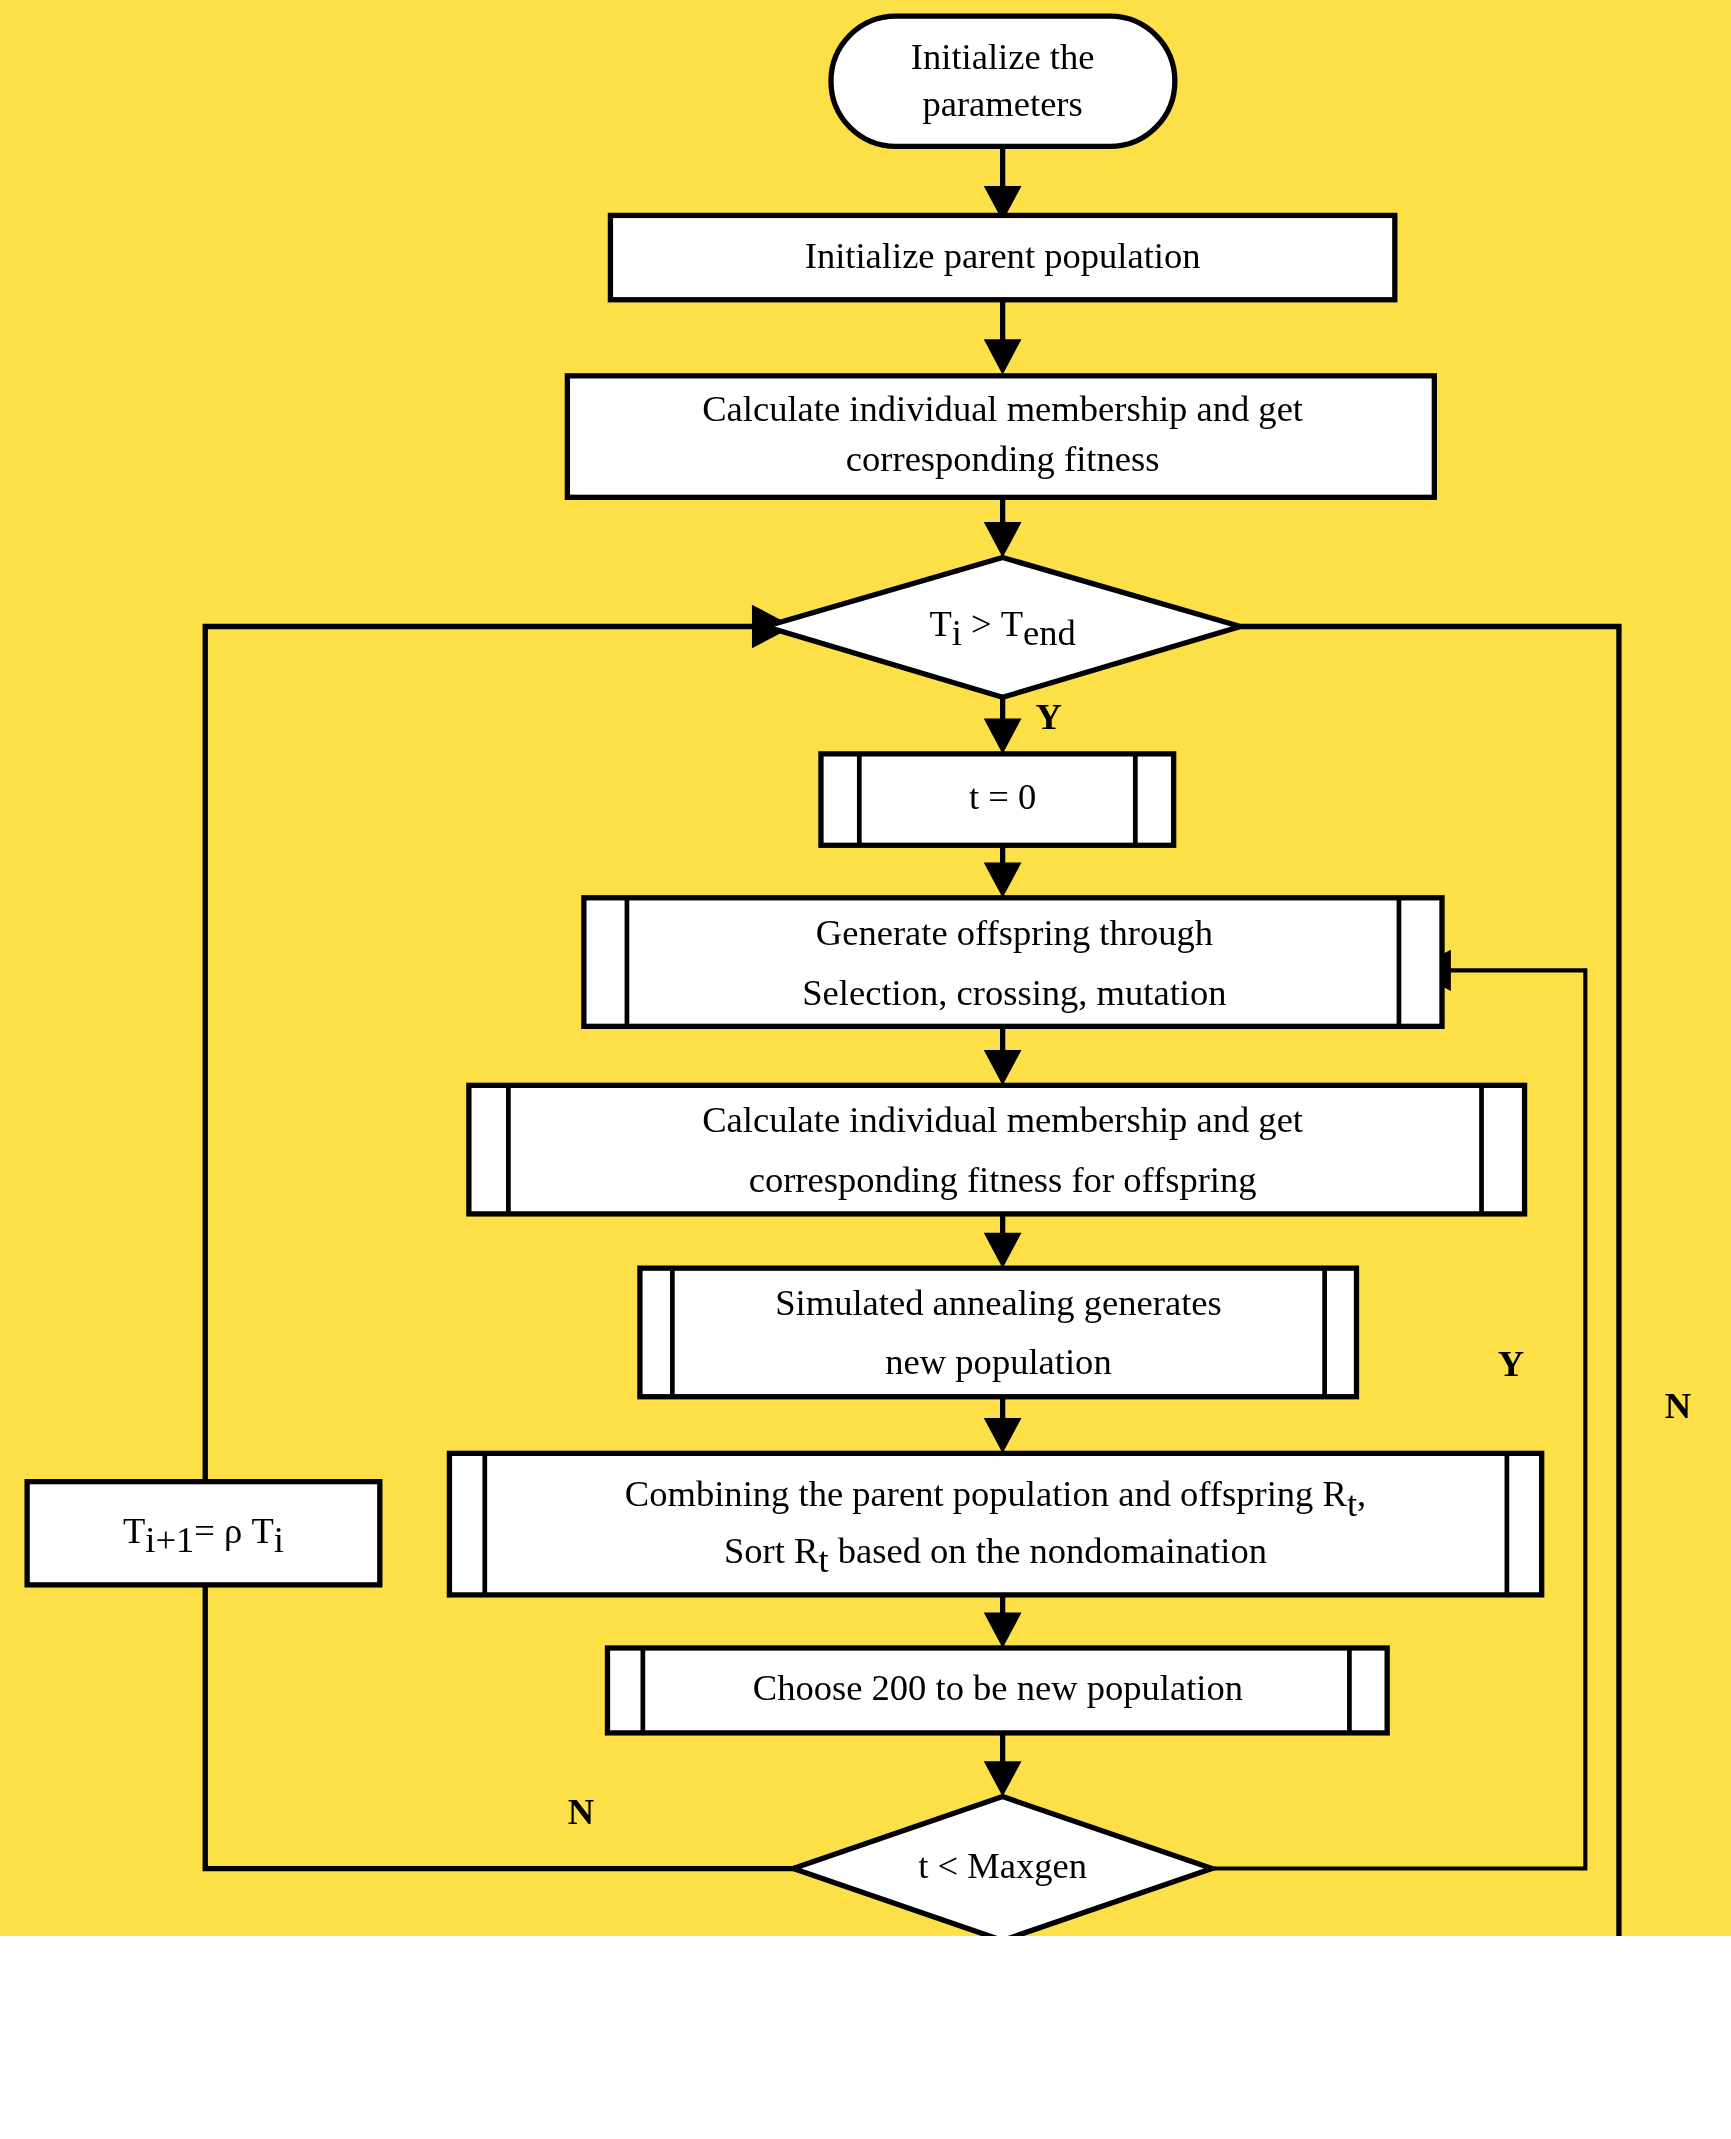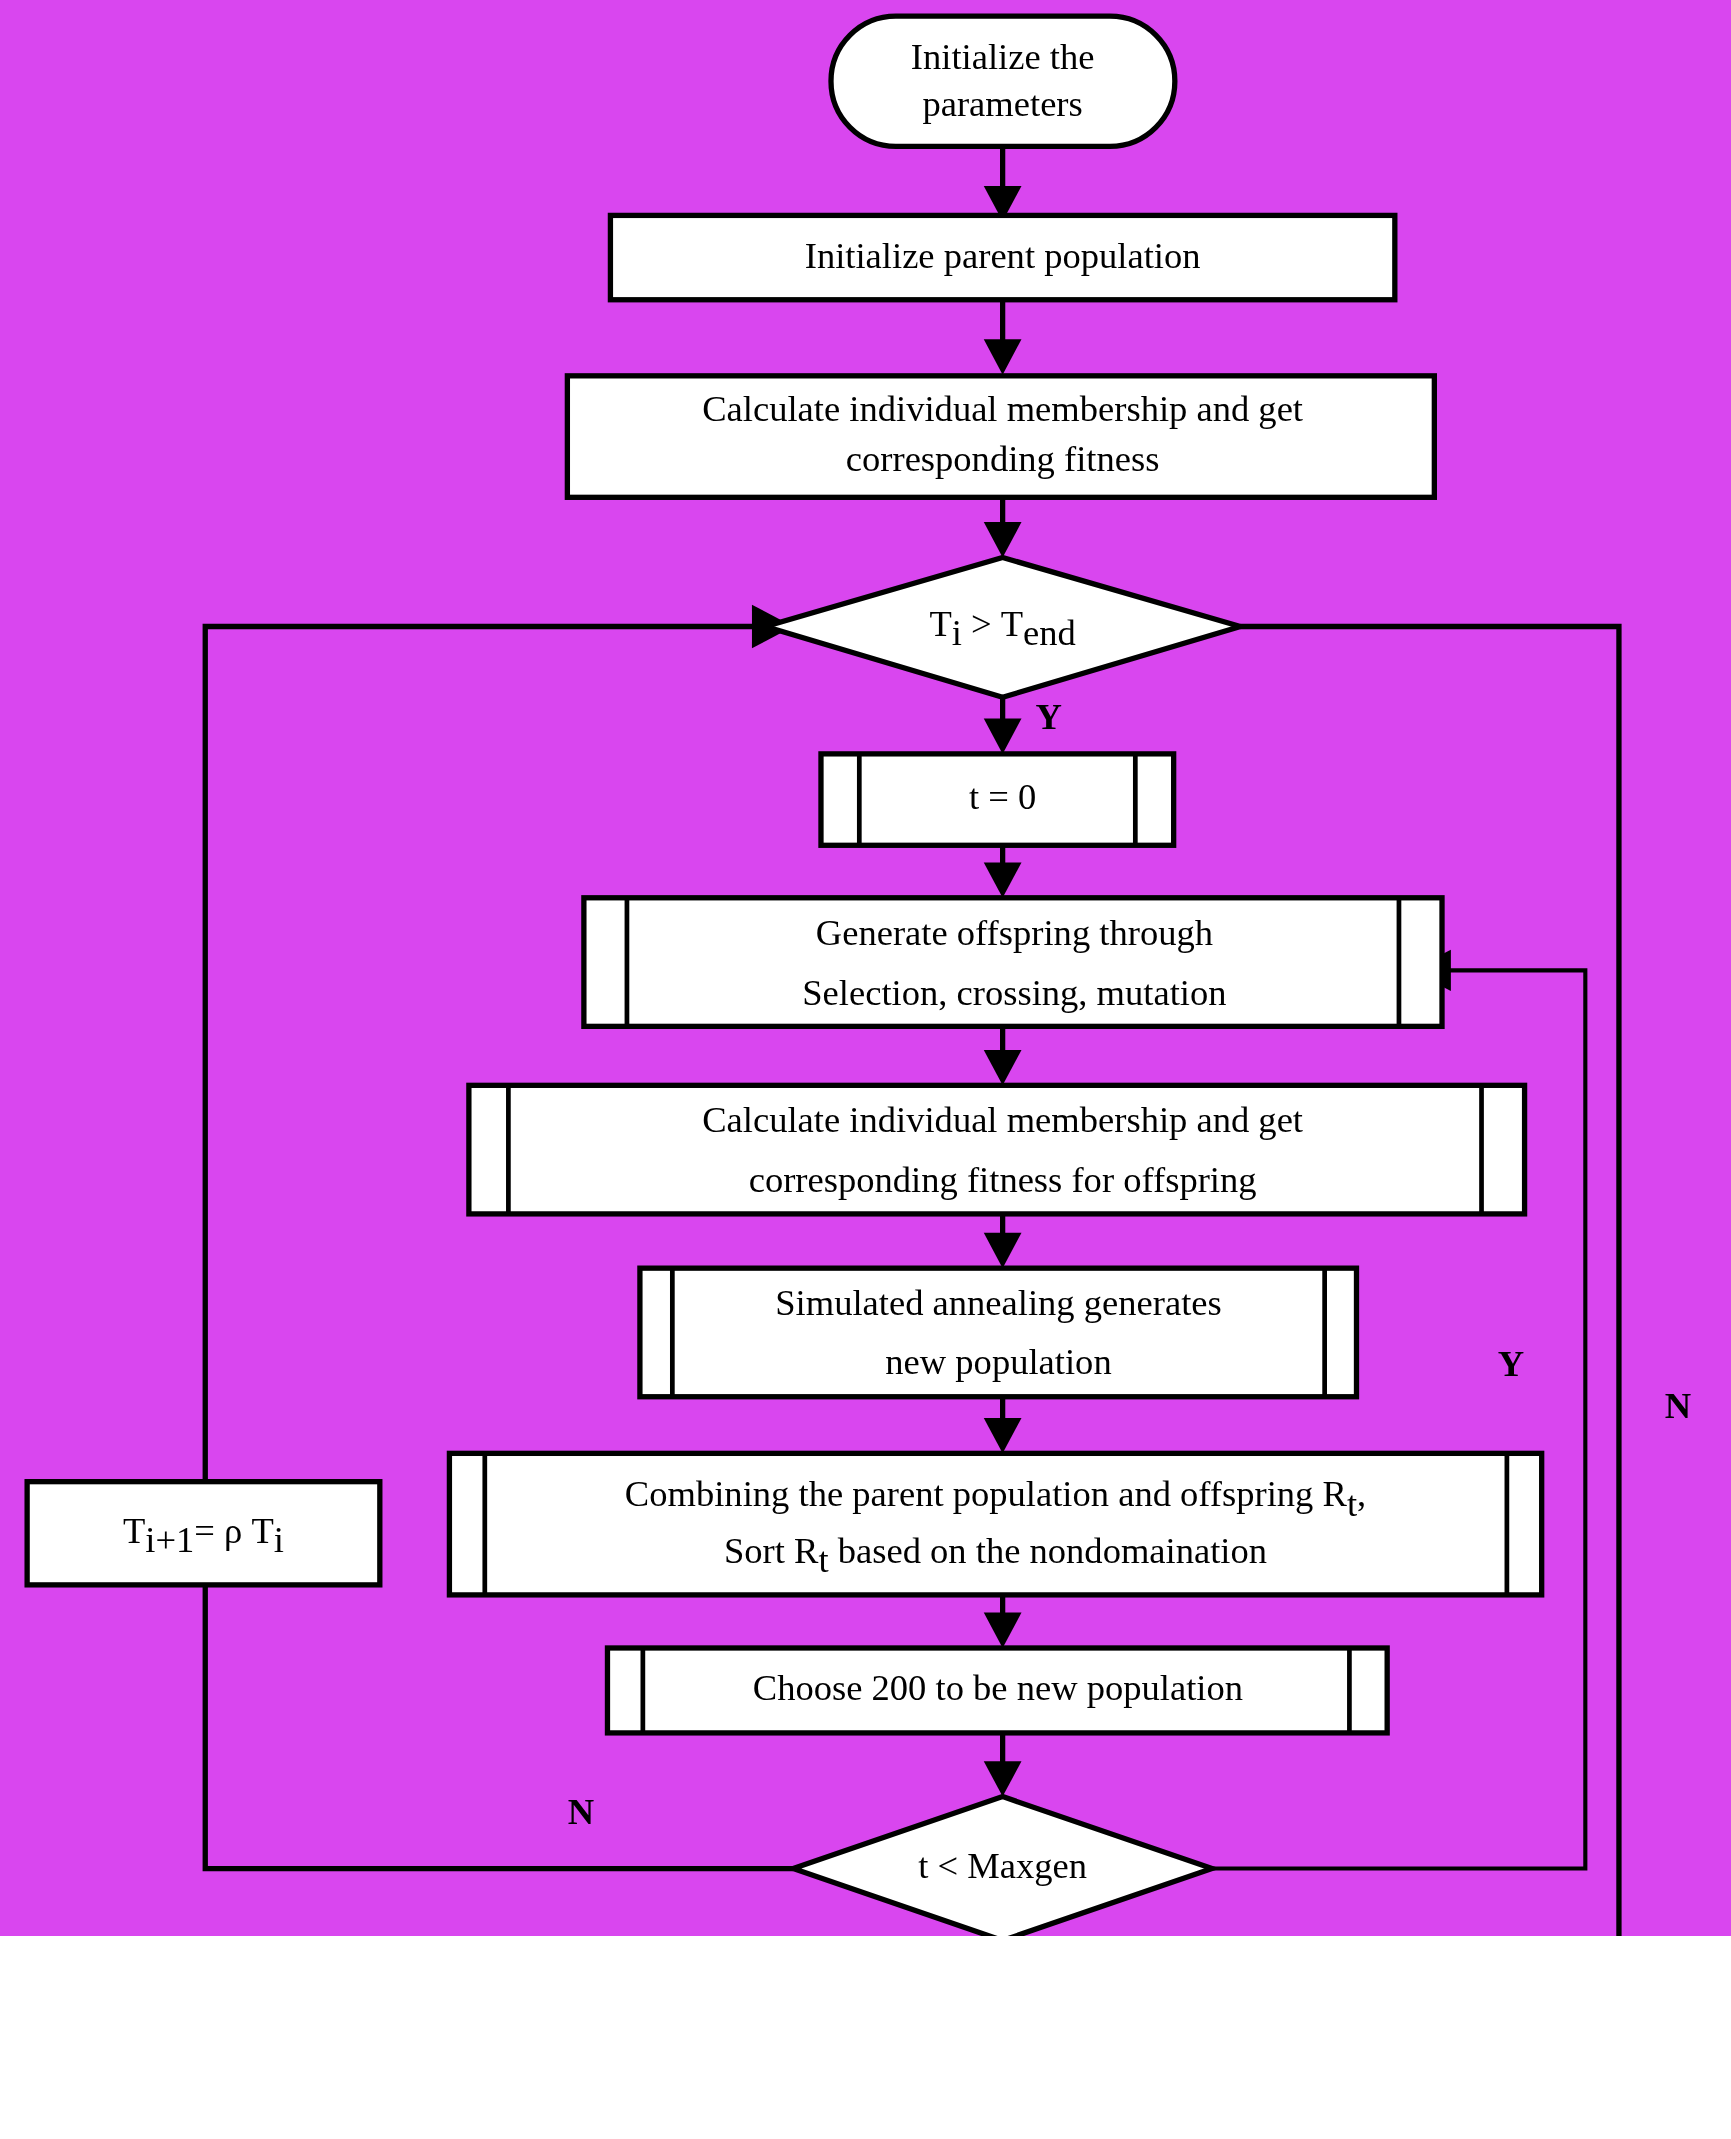--- a/index.html
+++ b/index.html
@@ -8,21 +8,21 @@
     padding: 0;
     background: #ffffff;
   }
   body {
     font-family: "Liberation Serif", "DejaVu Serif", serif;
   }
   #chart-root {
     position: relative;
     width: 1731px;
     height: 1936px;
-    background: #d946ef;
+    background: #fde047;
   }
   svg.flow {
     display: block;
     width: 1731px;
     height: 2140px;
   }
   .shape-stroke {
     fill: #ffffff;
     stroke: #000000;
     stroke-width: 9;

